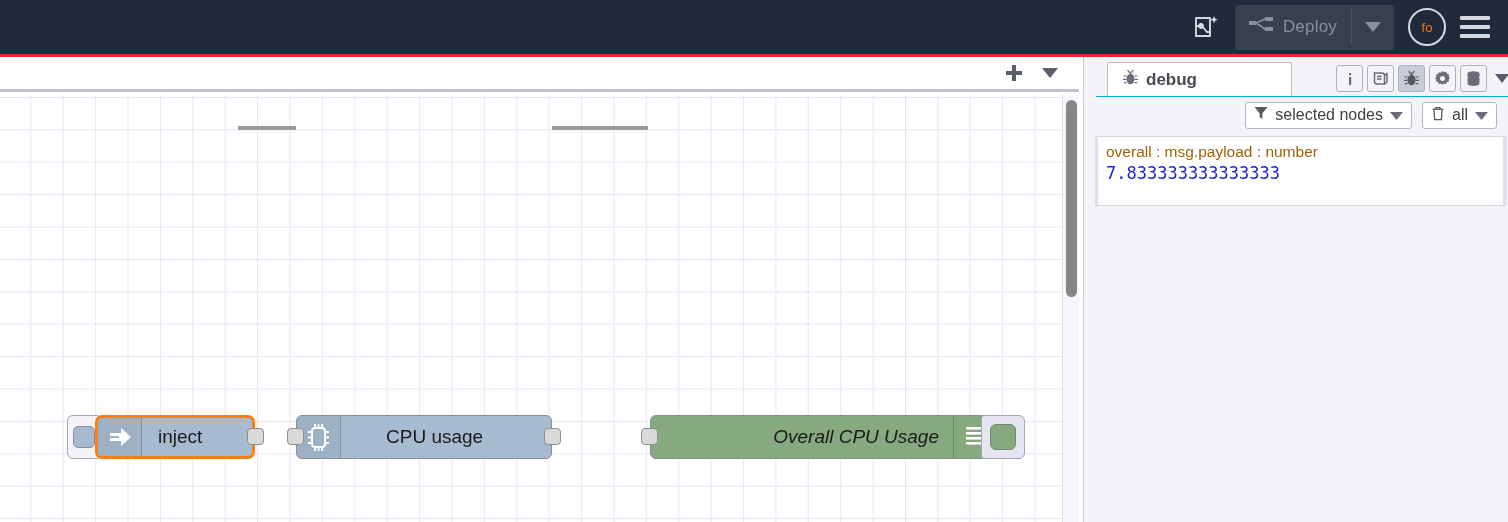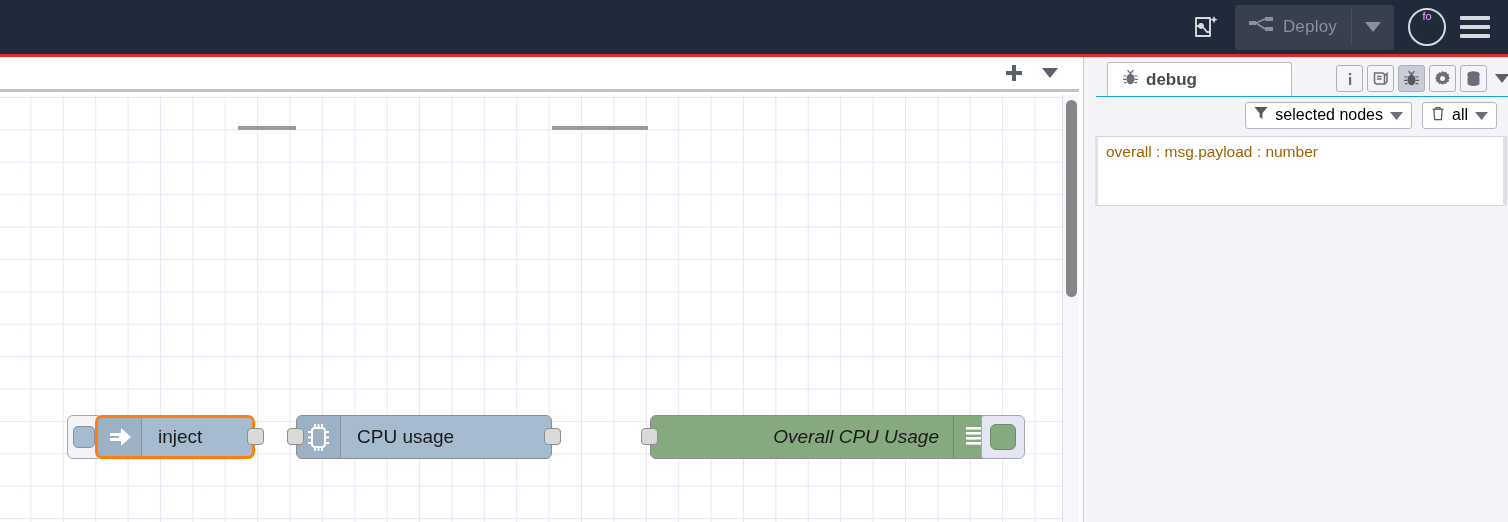--- a/index.html
+++ b/index.html
@@ -31,23 +31,23 @@
     cursor:default;
   }
   #deploy-main {
     display:flex; align-items:center; gap:9px;
     padding:0 14px 0 13px; height:36px; border-right:1px solid #4a515e;
   }
   #deploy-label { color:#8a909c; font-size:17px; letter-spacing:.2px; }
   #deploy-caret { padding:0 13px; display:flex; align-items:center; }
   #user-avatar {
     width:38px; height:38px; border-radius:50%;
-    border:2px solid #d6d9de; color:#f0abfc;
-    display:flex; justify-content:center;
-    font-size:11px; margin-right:14px; cursor:pointer;
+    border:2px solid #d6d9de; color:#f97316;
+    display:flex; align-items:center; justify-content:center;
+    font-size:13px; margin-right:14px; cursor:pointer;
   }
   #hamburger { display:flex; flex-direction:column; gap:5px; cursor:pointer; }
   #hamburger span { display:block; width:30px; height:4px; background:#d6d9de; border-radius:1px; }
 
   
   #workspace {
     position:absolute; top:57px; left:0; width:1079px; height:465px;
     background:#fff;
   }
   #tabbar {
@@ -79,21 +79,21 @@
     background:#868686; border-radius:6px;
   }
 
   
   .node { position:absolute; height:44px; display:flex; align-items:stretch; }
   .node-body {
     display:flex; align-items:stretch; height:44px; border-radius:6px;
     border:1px solid #898d91; overflow:hidden; position:relative;
   }
   .node-inject .node-body { background:#a6bbcf; }
-  .node-cpu .node-body { background:#a6bbcf; }
+  .node-cpu .node-body { background:#a6bbcf;gap:29px; }
   .node-debug .node-body { background:#87a980; }
   .node-selected .node-body { border:3px solid #ff7f0e; border-radius:7px; }
 
   .node-icon-panel {
     width:44px; display:flex; align-items:center; justify-content:center;
     background:rgba(0,0,0,0.05); border-right:1px solid #8b929c;
   }
   .node-label {
     display:flex; align-items:center; padding:0 16px;
     font-size:19px; color:#1a1a1a; white-space:nowrap;
@@ -167,21 +167,21 @@
 
   #sidebar-filterrow {
     position:absolute; top:40px; left:0; width:425px; height:36px;
     display:flex; align-items:center; justify-content:flex-end;
     padding-right:12px; gap:10px;
   }
   .filter-btn {
     height:27px; border:1px solid #b4b7c3; border-radius:3px; background:#fff;
     display:flex; align-items:center; gap:7px; padding:0 8px; cursor:pointer;
   }
-  .filter-label { font-size:16px; color:#000000; }
+  .filter-label { font-size:16px; color:#404040; }
 
   #debug-messages {
     position:absolute; top:79px; left:11px; width:410px; height:70px;
     background:#fff; border:1px solid #d5d7e0; border-left:3px solid #dfe0ea;
     padding:4px 0 0 8px; overflow:hidden;
   }
   #dbg-line1 { font-size:15.5px; color:#222; white-space:nowrap; }
   #dbg-node-name { font-weight:bold; color:#111; }
   #dbg-line2 { font-size:15.5px; color:#a16207; margin-top:2px; }
   #dbg-value {
@@ -402,18 +402,19 @@
           <svg width="13" height="8" viewBox="0 0 13 8">
               <polygon points="0,0 13,0 6.5,8" fill="#6b6e7a"></polygon>
             </svg>
         </span>
       </div>
     </div>
 
     <div id="debug-messages">
       <div>
         <div id="dbg-line2">overall : msg.payload : number</div>
+        <div id="dbg-value">7.833333333333333</div>
       </div>
     </div>
     <div id="sidebar-scroll-hint"></div>
   </div>
 
 </div>
 
 </body></html>

